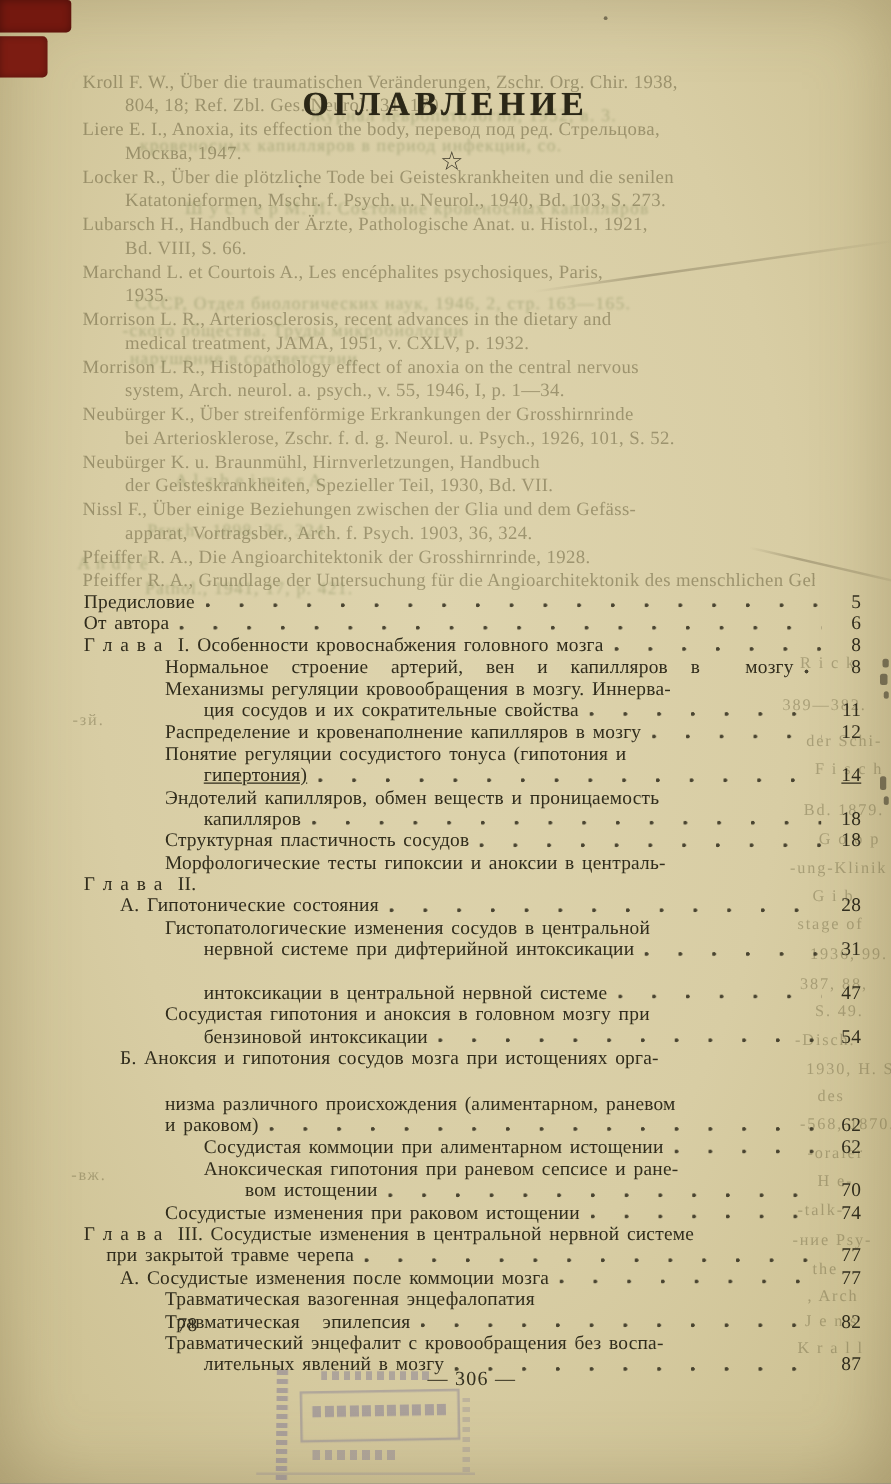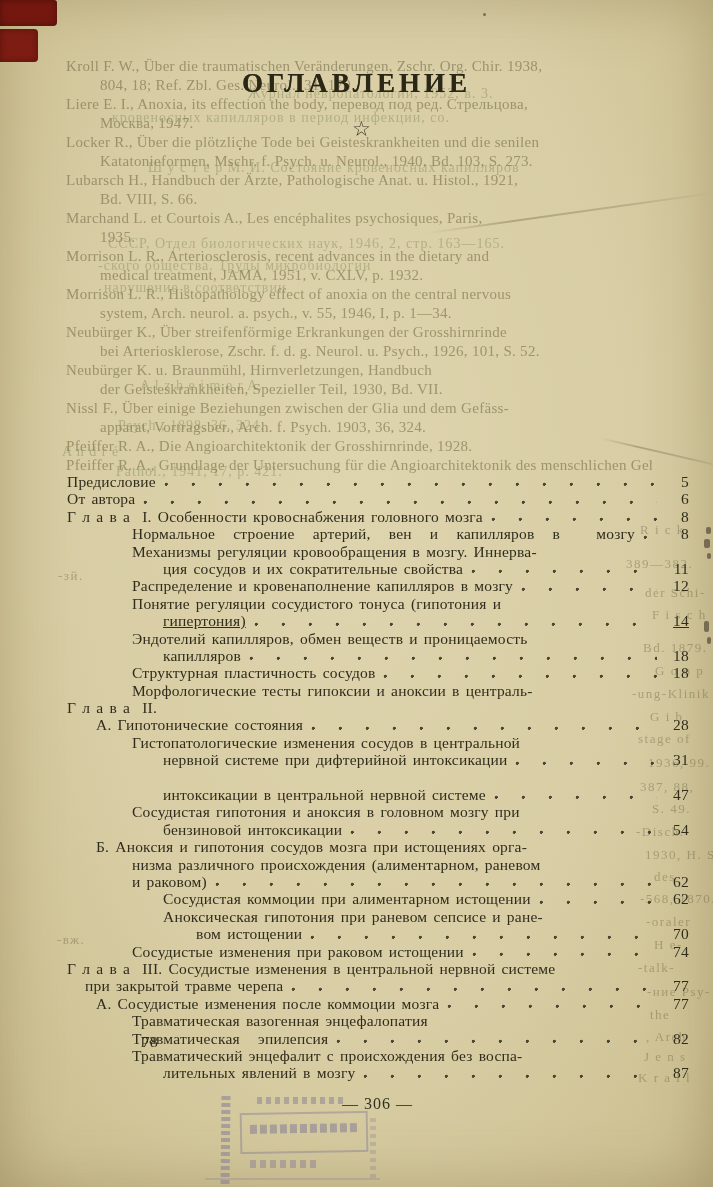--- a/index.html
+++ b/index.html
@@ -137,21 +137,21 @@
       <span class="frag" style="left: 648px; position: absolute; top: 755px;">1936, 99.</span>
       <span class="frag" style="left: 640px; position: absolute; top: 779px;">387, 88,</span>
       <span class="frag" style="left: 652px; position: absolute; top: 801px;">S. 49.</span>
       <span class="frag" style="left: 636px; position: absolute; top: 824px;">-Disch.</span>
       <span class="frag" style="left: 645px; position: absolute; top: 847px;">1930, H. S.</span>
       <span class="frag" style="left: 654px; position: absolute; top: 869px;">des</span>
       <span class="frag" style="left: 640px; position: absolute; top: 891px;">-568, 1870.</span>
       <span class="frag" style="left: 646px; position: absolute; top: 914px;">-oraler</span>
       <span class="frag" style="left: 654px; position: absolute; top: 937px;">Н е-</span>
       <span class="frag" style="left: 638px; position: absolute; top: 960px;">-talk-</span>
-      <span class="frag" style="left: 634px; position: absolute; top: 984px; margin-left: 13px;">-ние Psy-</span>
+      <span class="frag" style="left: 634px; position: absolute; top: 984px;">-ние Psy-</span>
       <span class="frag" style="left: 650px; position: absolute; top: 1007px;">the</span>
       <span class="frag" style="left: 646px; position: absolute; top: 1029px;">, Arch</span>
       <span class="frag" style="left: 644px; position: absolute; top: 1049px;">J e n s</span>
       <span class="frag" style="left: 638px; position: absolute; top: 1070px;">K r a l l</span>
       <span class="frag" style="left: 58px; position: absolute; top: 568px;">-зй.</span>
       <span class="frag" style="left: 57px; position: absolute; top: 932px;">-вж.</span>
     </div>
 
   <div class="title-wrap">
     <span class="title">ОГЛАВЛЕНИЕ</span>
@@ -262,21 +262,21 @@
       <div class="row" style="padding-left: 96px;">
         <span class="txt">бензиновой интоксикации</span>
         <span class="leader"></span>
         <span class="pg">54</span>
       </div>
       <div class="row full no-page" style="padding-left: 29px;">
         <span class="txt">Б. Аноксия и гипотония сосудов мозга при истощениях орга-</span>
         <span class="leader"></span>
         <span class="pg"></span>
       </div>
-      <div class="row full no-page" style="padding-left: 65px;">
+      <div class="row full no-page" style="padding-left: 65px; margin-top: 19px;">
         <span class="txt">низма различного происхождения (алиментарном, раневом</span>
         <span class="leader"></span>
         <span class="pg"></span>
       </div>
       <div class="row" style="padding-left: 65px;">
         <span class="txt">и раковом)</span>
         <span class="leader"></span>
         <span class="pg">62</span>
       </div>
       <div class="row" style="padding-left: 96px;">
@@ -318,21 +318,21 @@
         <span class="txt">Травматическая вазогенная энцефалопатия</span>
         <span class="leader"></span>
         <span class="pg">78</span>
       </div>
       <div class="row" style="padding-left: 65px;">
         <span class="txt">Травматическая   эпилепсия</span>
         <span class="leader"></span>
         <span class="pg">82</span>
       </div>
       <div class="row full no-page" style="padding-left: 65px;">
-        <span class="txt">Травматический энцефалит с происхождения без воспа-</span>
+        <span class="txt">Травматический энцефалит с кровообращения без воспа-</span>
         <span class="leader"></span>
         <span class="pg"></span>
       </div>
       <div class="row" style="padding-left: 96px;">
         <span class="txt">лительных явлений в мозгу</span>
         <span class="leader"></span>
         <span class="pg">87</span>
       </div>
     </div>
 

